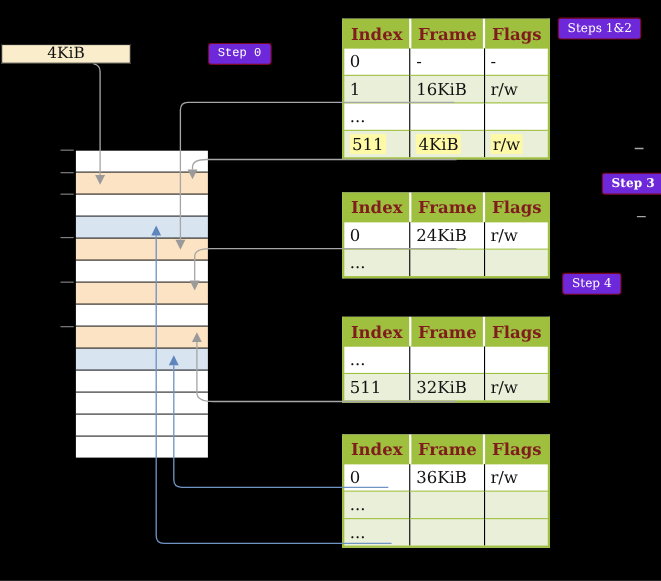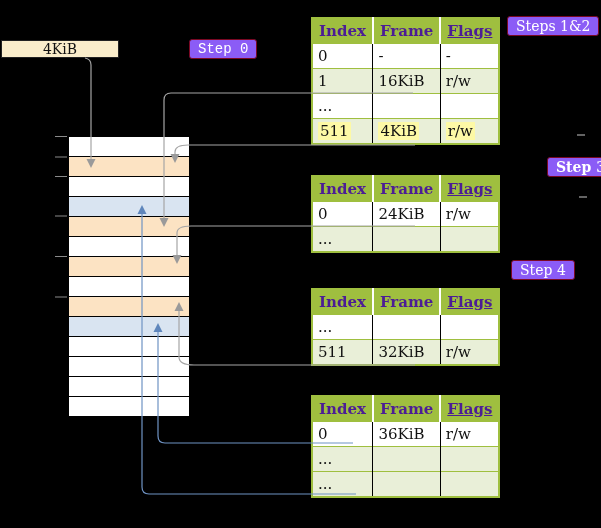--- a/index.html
+++ b/index.html
@@ -14,35 +14,35 @@
   .mrow{flex:1; border-bottom:1px solid #000;}
   .mrow:last-child{border-bottom:none;}
   .mrow.white{background:#ffffff;}
   .mrow.orange{background:#fce3c3;}
   .mrow.blue{background:#d9e4f1;}
   
   .legend{position:absolute; left:1px; top:40px; width:116px; height:16px;
           background:#faedcb; border:1px solid #222; color:#111;
           text-align:center; font-size:14px; line-height:16px; z-index:2;}
   
-  .step{position:absolute; background:#8b5cf6; border:1px solid #7a0823;
-        border-radius:3px; color:#fff; font-size:14px; line-height:16px;
+  .step{position:absolute; background:#6d28d9; border:1px solid #7a0823;
+        border-radius:3px; color:#fff; font-size:11px; line-height:16px;
         padding:1px 8px; z-index:2; white-space:nowrap;}
   .step0{left:189px; top:39px;font-family:Liberation Mono, monospace;}
   .step12{left:507px; top:16px;}
   .step3{left:547px; top:157px;font-weight:bold;}
-  .step4{left:511px; top:260px;}
+  .step4{left:511px; top:248px;}
   
   table.ptable{position:absolute; border-collapse:collapse; background:#fff;
                border:2px solid #9fbf3f; font-size:15px; color:#111;
                table-layout:fixed; z-index:2;}
-  .ptable th{background:#9fbf3f; color:#4c1d95; font-weight:bold; text-align:left;
+  .ptable th{background:#9fbf3f; color:#7f1d1d; font-weight:bold; text-align:left;
              padding:1px 6px; border-right:2px solid #fff; height:22px;
              font-size:15px;}
-  .ptable th:last-child{border-right:none;text-decoration:underline;}
+  .ptable th:last-child{border-right:none;}
   .ptable td{border-right:1px solid #000; border-top:1px solid #9fbf3f;
              padding:1px 5px; height:22px; font-size:15px;}
   .ptable td:last-child{border-right:none;}
   .ptable tr.shade td{background:#e9efd8;}
   .hl{background:#fdf9a6; padding:0 2px;}
   .t1{left:311px; top:17px;}
   .t2{left:311px; top:175px;}
   .t3{left:311px; top:288px;}
   .t4{left:311px; top:395px;}
   .col-index{width:54px;} .col-frame{width:60px;} .col-flags{width:55px;}

